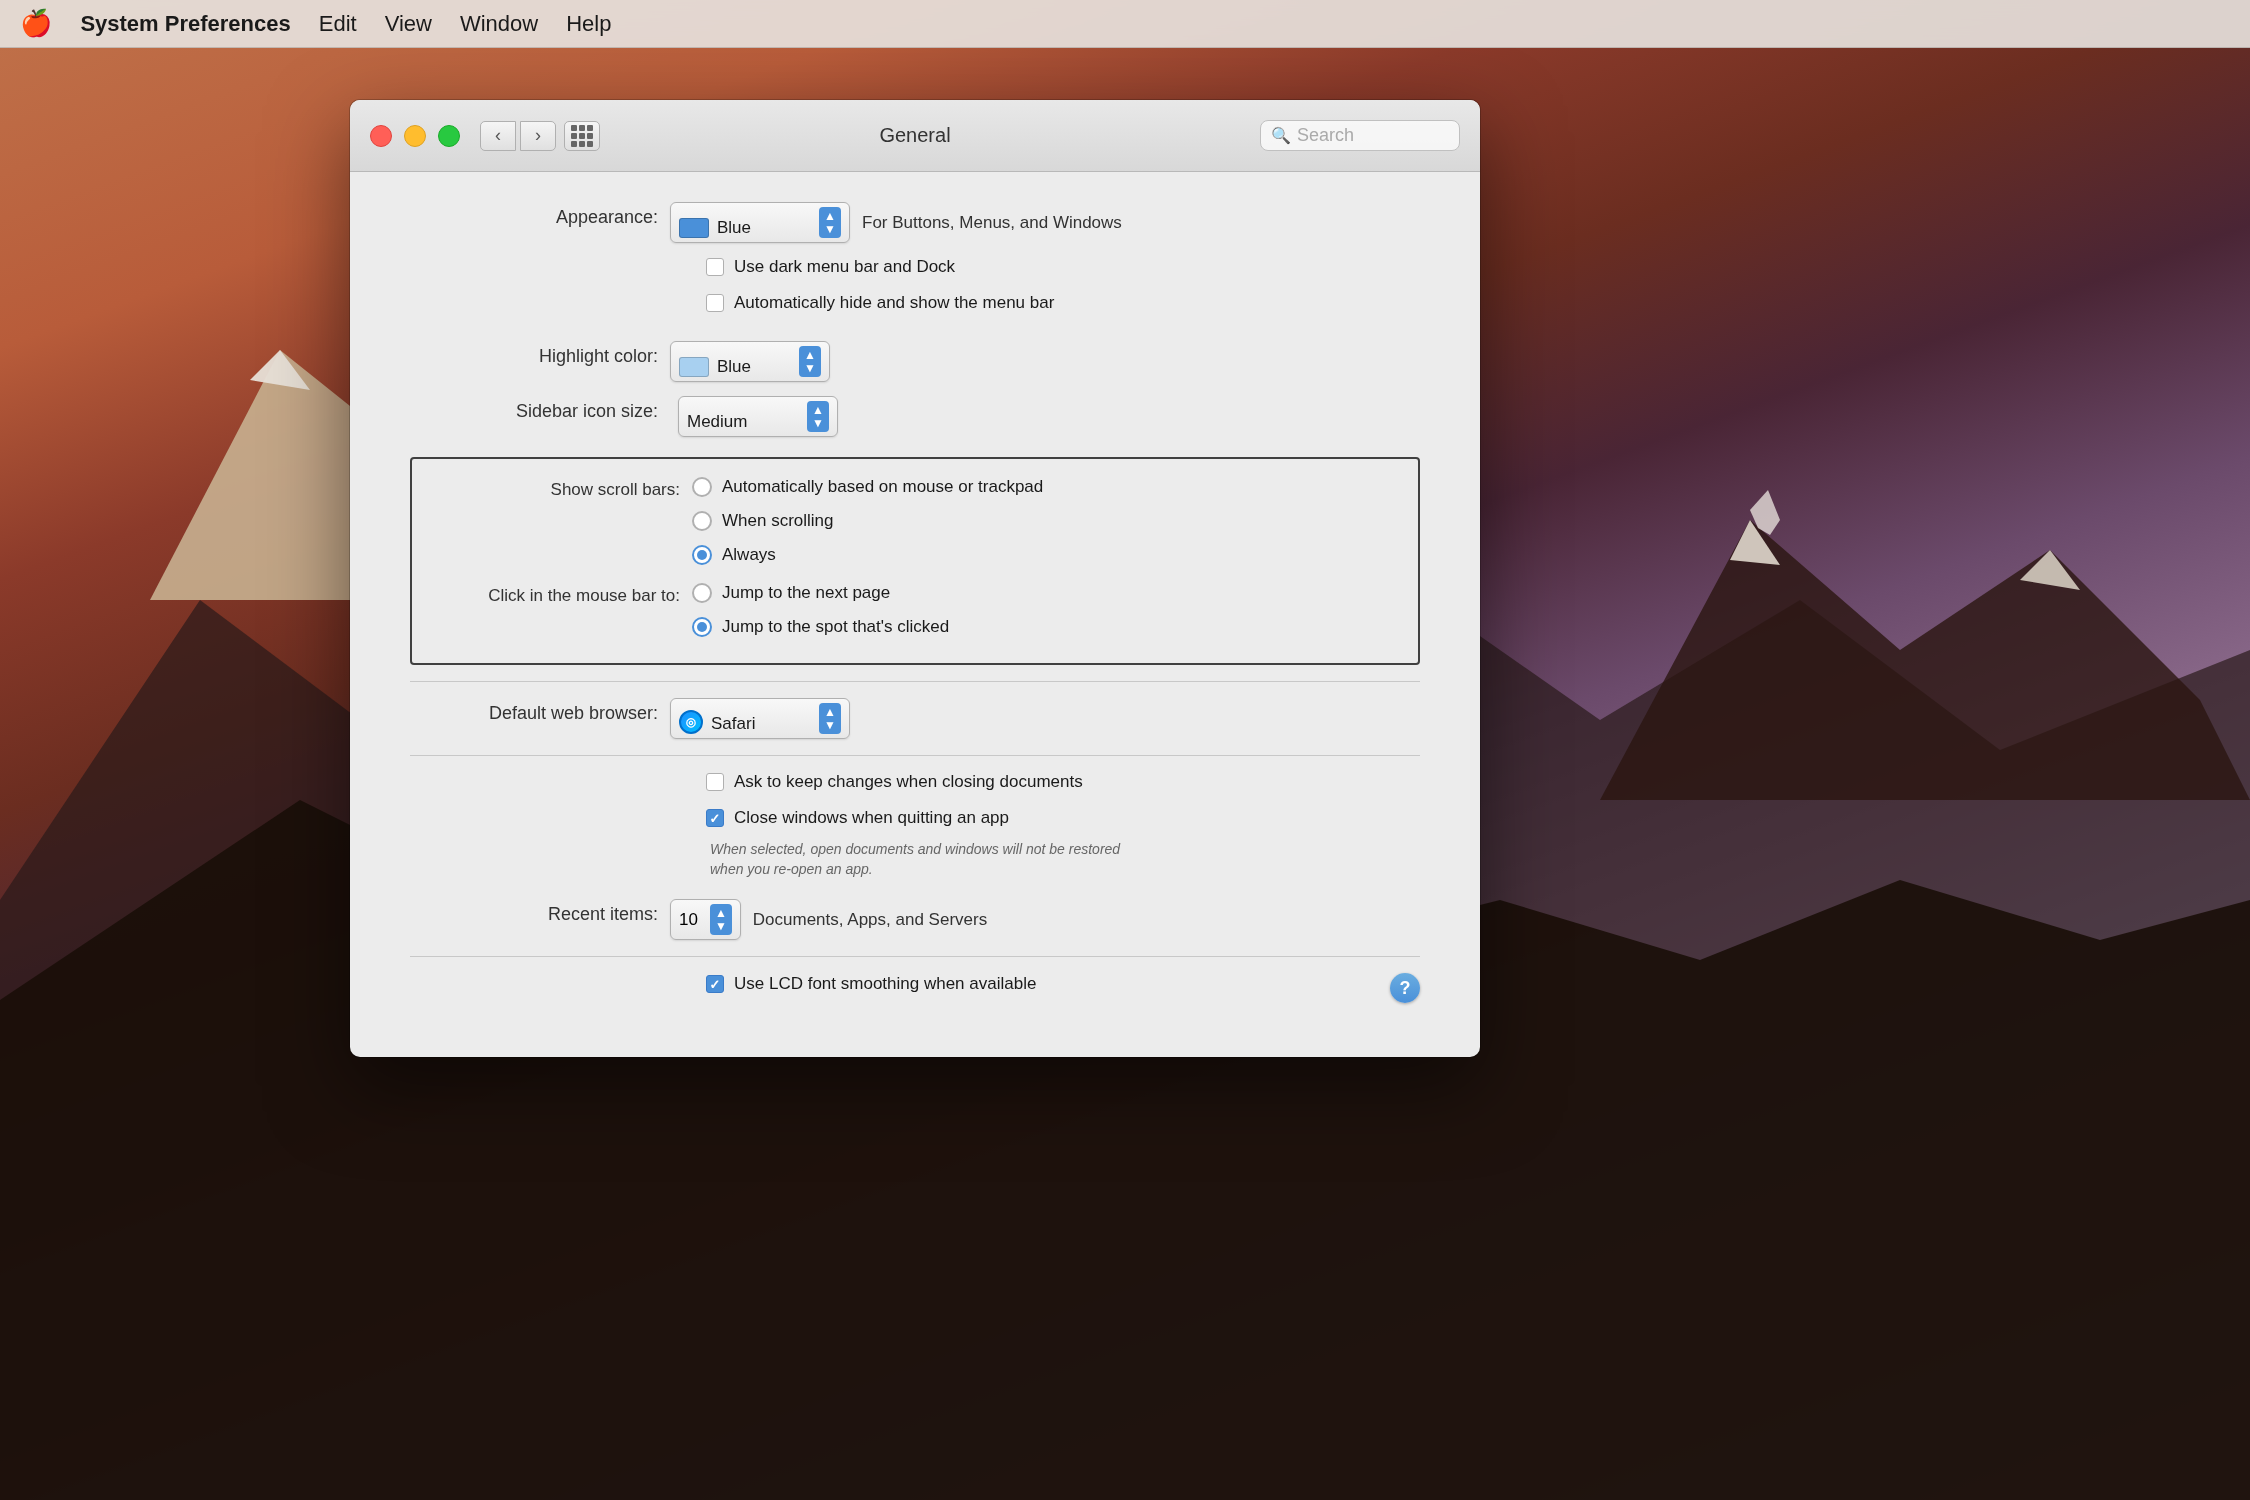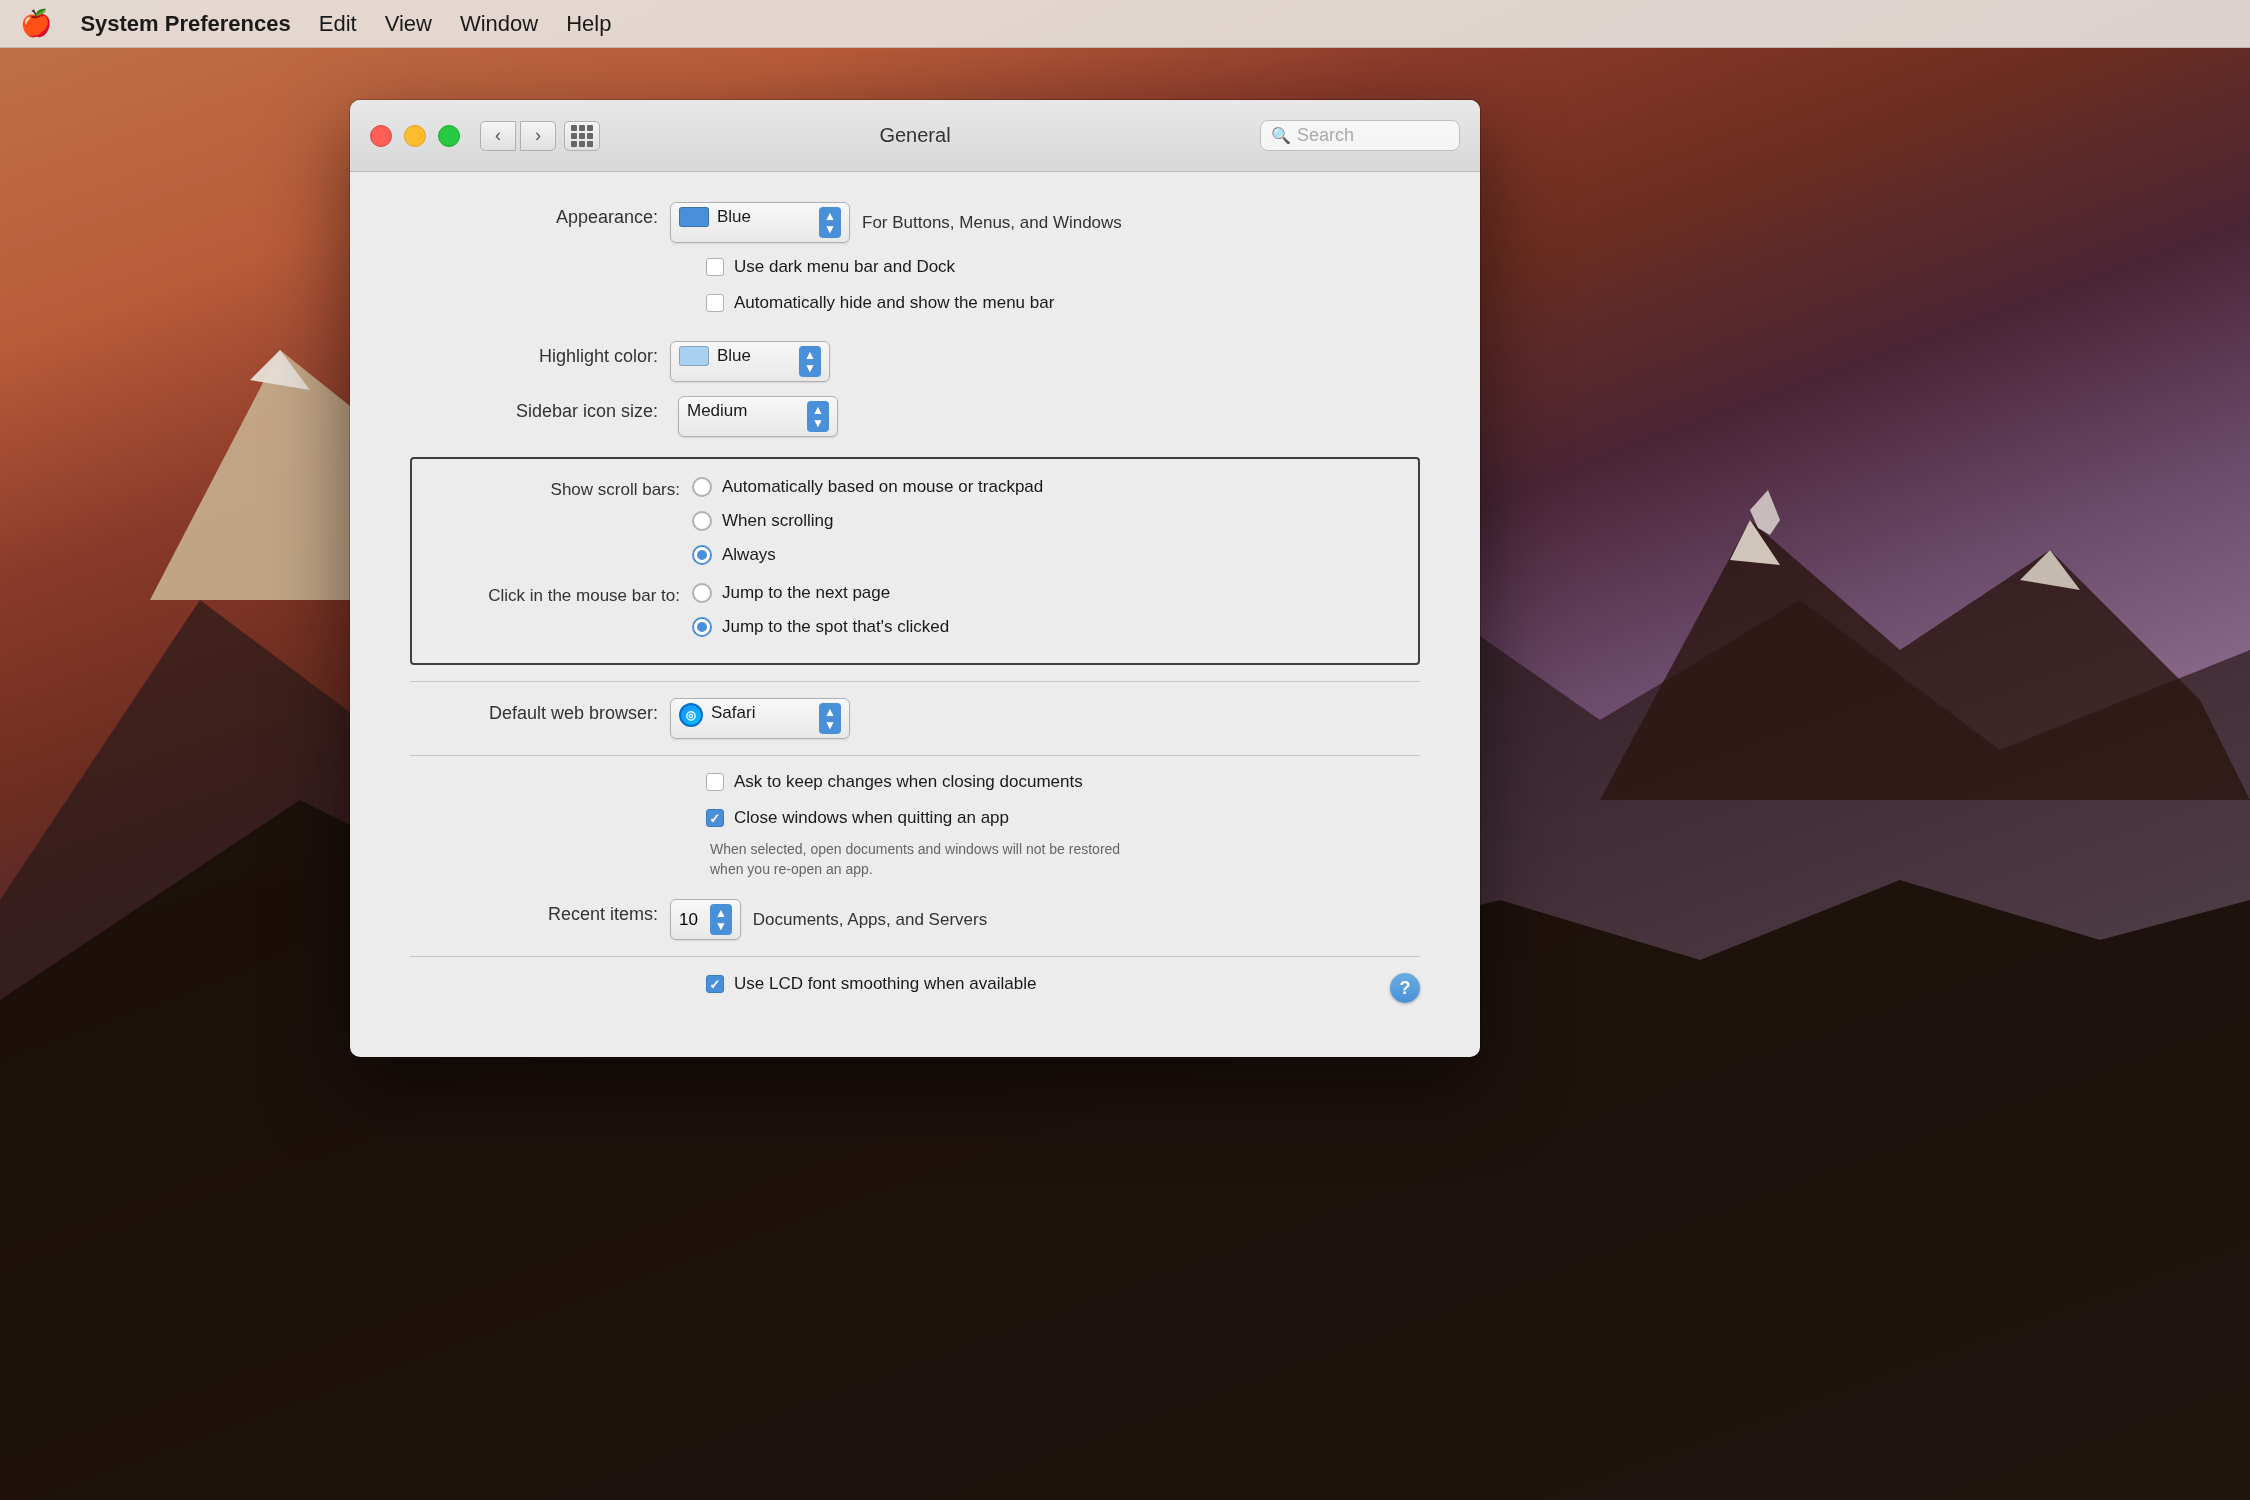--- a/index.html
+++ b/index.html
@@ -217,21 +217,21 @@
     .pref-control {
       display: flex;
       align-items: center;
       gap: 12px;
       flex: 1;
     }
 
     
     .select-control {
       display: flex;
-      align-items: flex-start;
+      align-items: flex-end;
       background: linear-gradient(to bottom, #f8f8f8, #e8e8e8);
       border: 1px solid #b0b0b0;
       border-radius: 6px;
       padding: 4px 8px;
       gap: 8px;
       min-width: 180px;
       cursor: pointer;
       box-shadow: 0 1px 2px rgba(0,0,0,0.1);
     }
 
@@ -627,21 +627,21 @@
       </div>
     </div>
 
     <div class="pref-row" style="margin-left: 272px; margin-bottom: 4px;">
       <div class="checkbox-row">
         <div class="checkbox checked"></div>
         <span class="checkbox-label">Close windows when quitting an app</span>
       </div>
     </div>
 
-    <div style="margin-left: 272px; margin-bottom: 20px;">
+    <div style="margin-left: 272px; margin-bottom: 20px; font-style: italic;">
       <div class="small-note">When selected, open documents and windows will not be restored<br>when you re-open an app.</div>
     </div>
 
     <div class="pref-row" style="margin-bottom: 16px;">
       <div class="pref-label">Recent items:</div>
       <div class="pref-control">
         <div class="recent-items-select">
           <span style="font-size:17px;">10</span>
           <div class="select-arrows" style="margin-left: 4px;">
             <div>▲</div>

